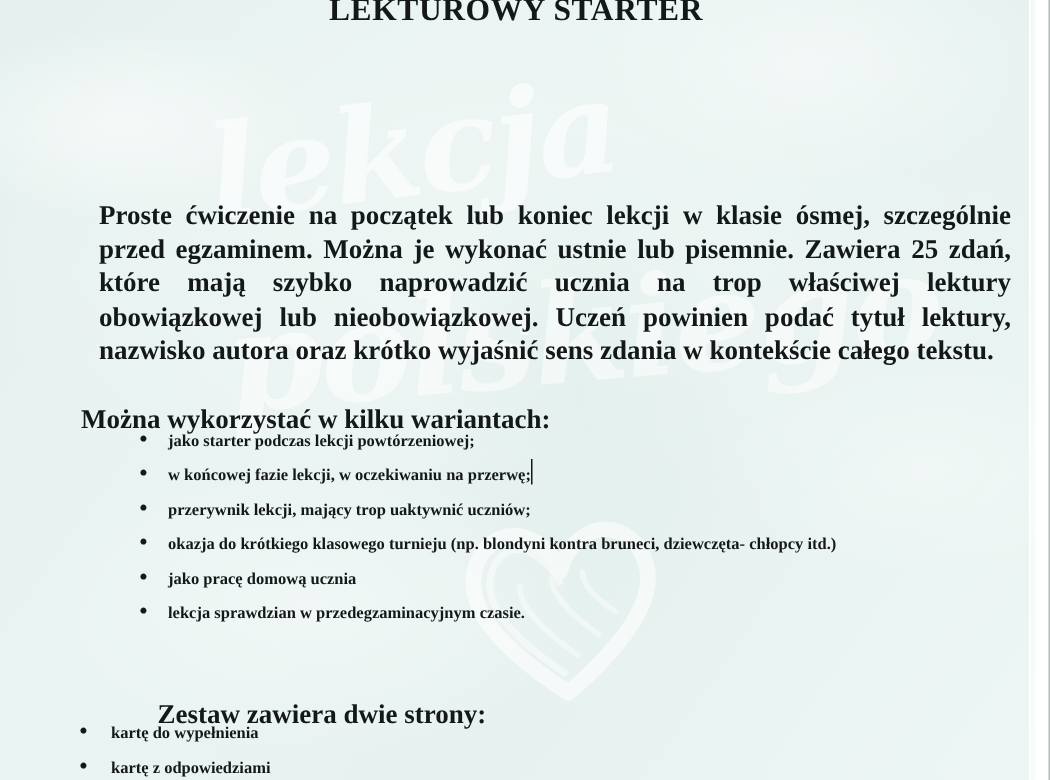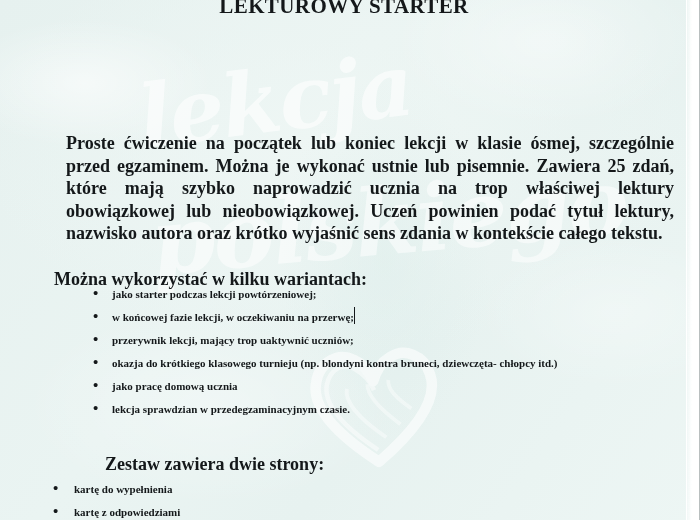--- a/index.html
+++ b/index.html
@@ -130,21 +130,21 @@
   }
 
   #variants-lead {
     left: 54px;
     top: 250px;
     width: 600px;
   }
 
   #set-contains-lead {
     left: 105px;
-    top: 435px;
+    top: 447px;
     width: 560px;
   }
 
   
   ul.bullets {
     position: absolute;
     margin: 0;
     padding: 0;
     list-style: none;
     color: #14181a;

